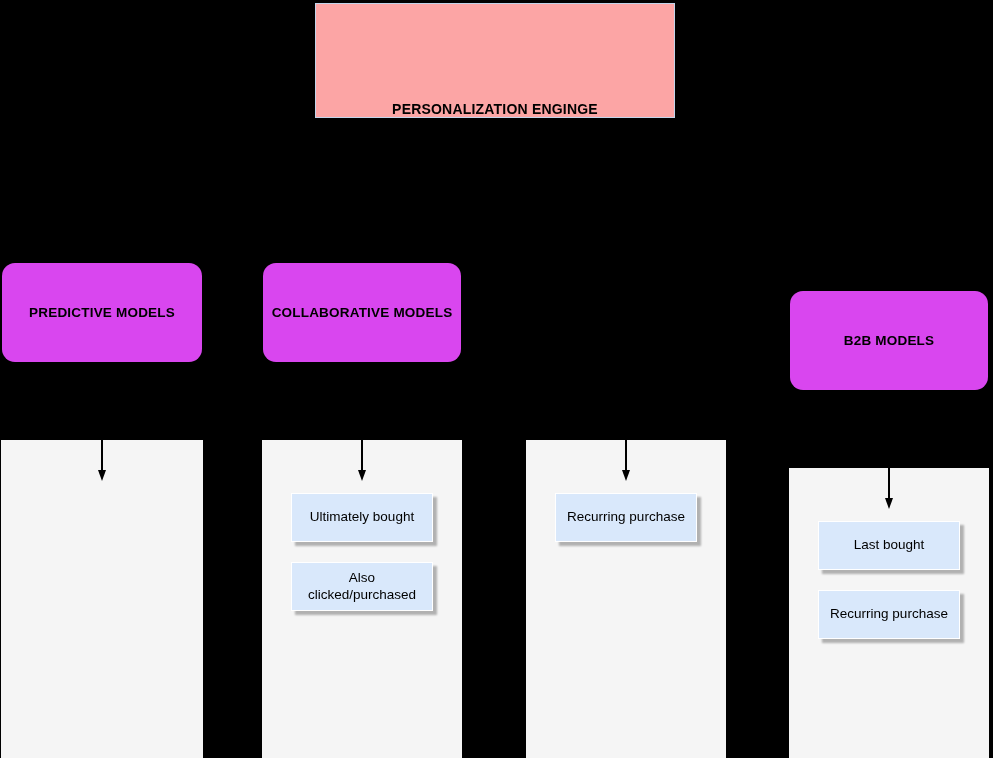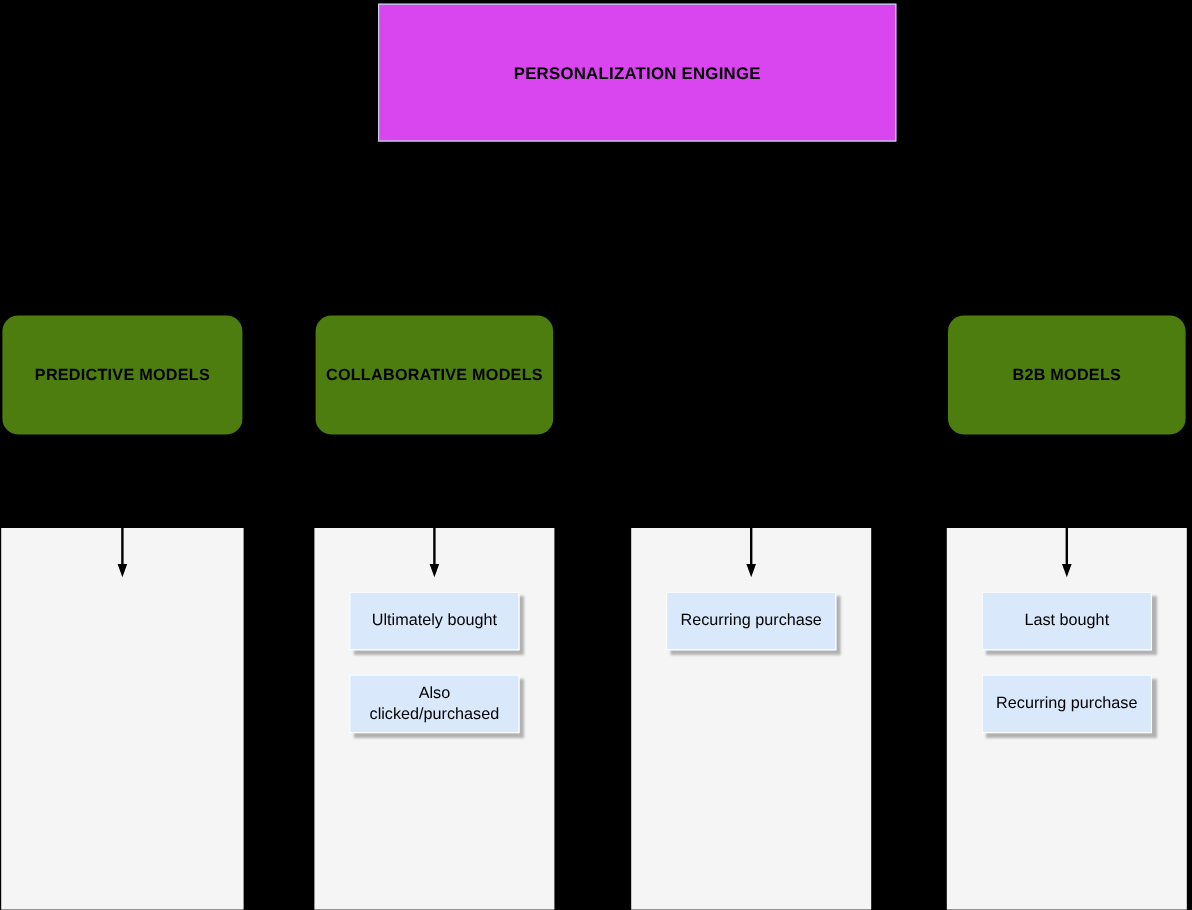--- a/index.html
+++ b/index.html
@@ -10,44 +10,44 @@
     color: #000000;
     position: relative;
     overflow: hidden;
   }
   #canvas { position: absolute; inset: 0; }
 
   
   .root-node {
     position: absolute;
     left: 315px; top: 3px;
-    width: 432px; height: 115px;
-    background: #d946ef;
+    width: 360px; height: 115px;
+    background: #fca5a5;
     border: 1px solid #c2d4ea;
-    display: flex; align-items: center; justify-content: center;
+    display: flex; align-items: flex-end; justify-content: center;
   }
   .root-label {
     font-weight: bold;
     font-size: 14px;
     letter-spacing: 0.2px;
     white-space: nowrap;
   }
 
   
   .branch { position: absolute; top: 263px; bottom: 0; }
   .col-0 { left: 2px;   width: 200px; }
   .col-1 { left: 263px; width: 198px; text-decoration: underline; }
   .col-2 { left: 527px; width: 198px; }
-  .col-3 { left: 790px; width: 198px; }
+  .col-3 { left: 790px; width: 198px; margin-top: 28px; }
 
   .branch-header {
     position: absolute;
     top: 0; left: 0; right: 0;
     height: 99px;
-    background: #4d7c0f;
+    background: #d946ef;
     border-radius: 13px;
     display: flex; align-items: center; justify-content: center;
   }
   .branch-label {
     font-weight: bold;
     font-size: 13.5px;
     letter-spacing: 0.2px;
     white-space: nowrap;
   }
 

